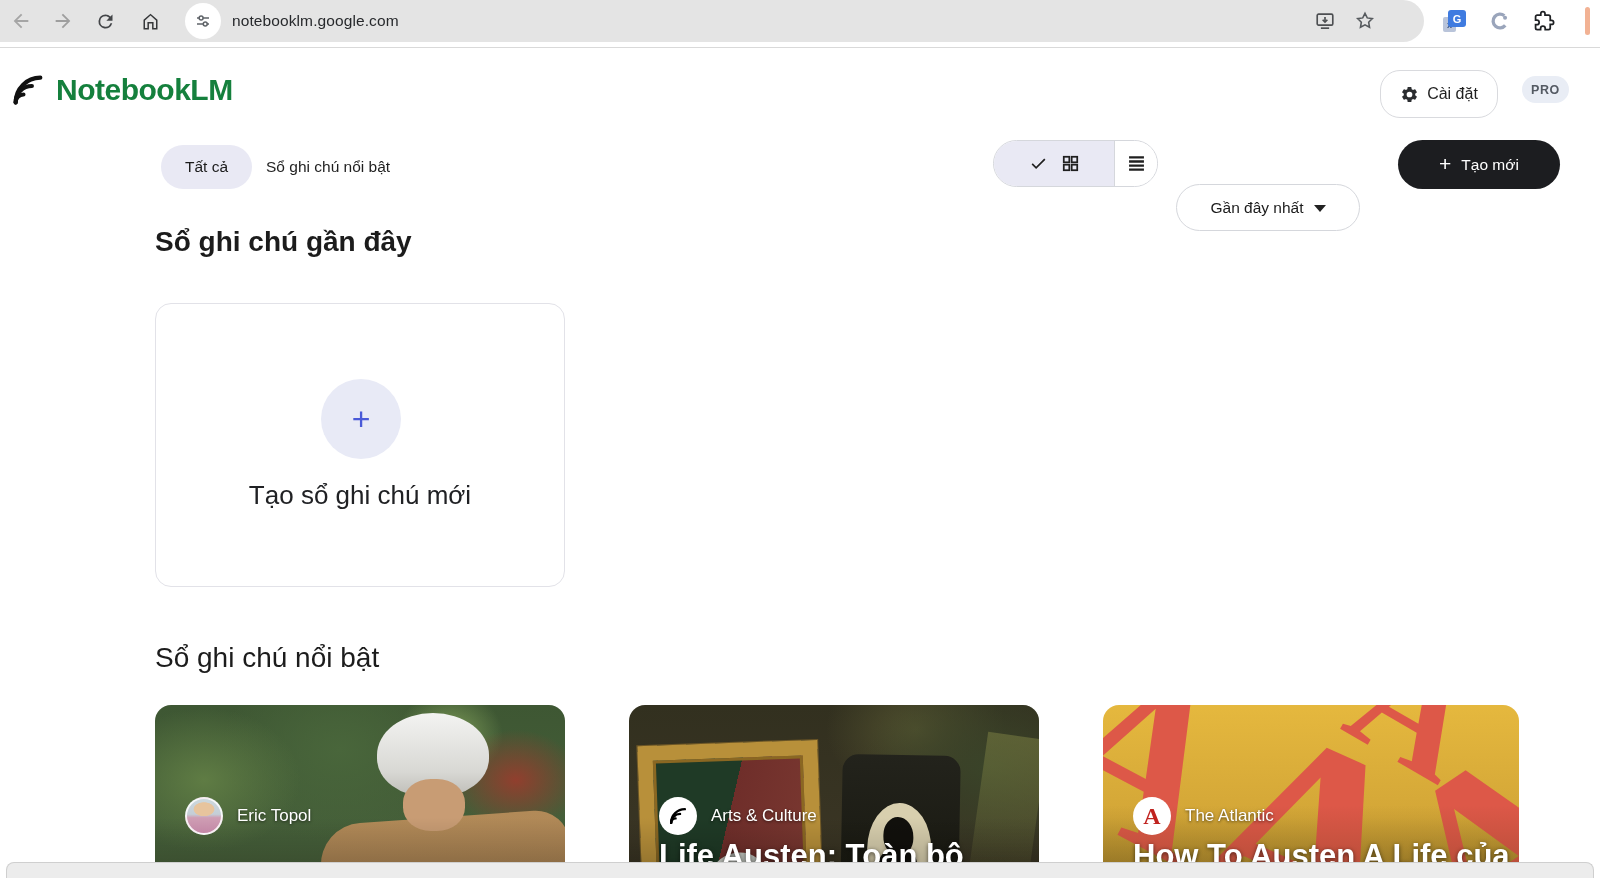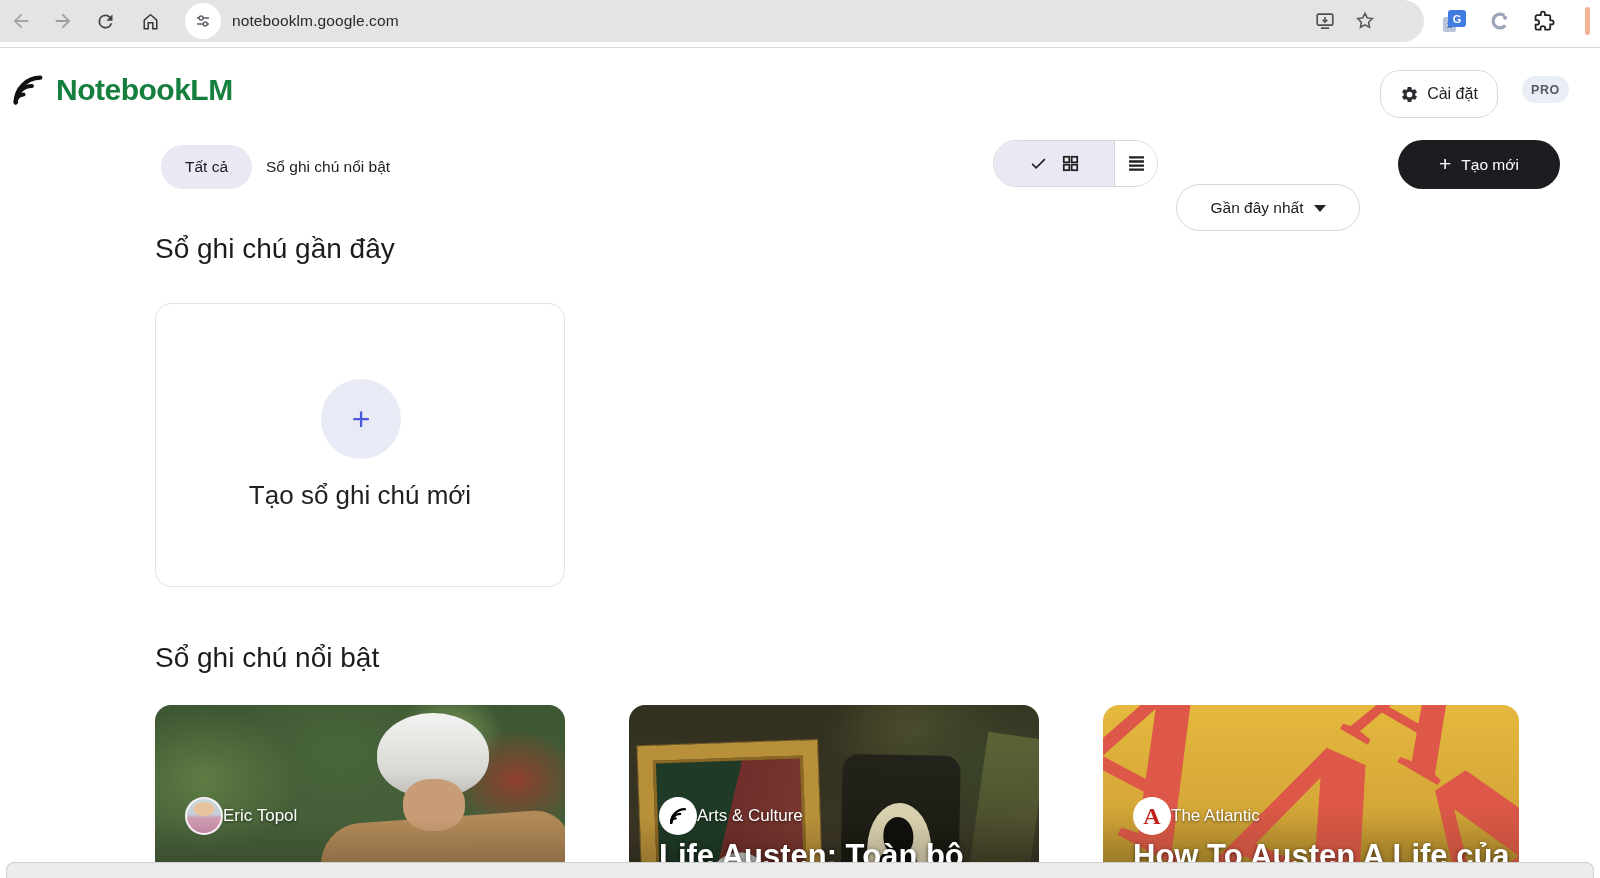--- a/index.html
+++ b/index.html
@@ -55,39 +55,39 @@
   .sort-caret { width:0; height:0; border-left:6px solid transparent; border-right:6px solid transparent;
     border-top:7px solid #222; margin-top:2px; }
 
   .create-btn { position:absolute; left:1398px; top:140px; width:162px; height:49px; border-radius:25px;
     background:#1c1d20; color:#fff; display:flex; align-items:center; justify-content:center; gap:10px;
     font-size:15.5px; font-weight:500; cursor:pointer; }
   .create-btn .plus { font-size:21px; font-weight:400; margin-top:-2px; }
 
   
   .section-title { position:absolute; left:155px; font-size:28px; font-weight:400; color:#1c1c1c; }
-  #recent-title { top:233px; }
+  #recent-title { top:226px;font-weight:bold; }
   #featured-title { top:642px; }
 
   .create-card { position:absolute; left:155px; top:303px; width:410px; height:284px; background:#fff;
     border:1px solid #e2e2e8; border-radius:16px; cursor:pointer; }
   .create-circle { position:absolute; left:165px; top:75px; width:80px; height:80px; border-radius:50%;
     background:#e8eaf6; display:flex; align-items:center; justify-content:center;
     color:#4a5ad8; font-size:32px; font-weight:400; }
   .create-card-label { position:absolute; left:0; top:176px; width:100%; text-align:center;
     font-size:26px; color:#202124; }
 
   
   .feature-card { position:absolute; top:705px; width:410px; height:250px; border-radius:16px; overflow:hidden; cursor:pointer; }
   #card-topol { left:155px; }
   #card-austen { left:629px; width:410px; }
   #card-atlantic { left:1103px; width:416px; }
   .media { position:absolute; inset:0; }
   .shade { position:absolute; inset:0; background:linear-gradient(180deg, rgba(0,0,0,0) 45%, rgba(0,0,0,.55) 100%); }
-  .card-meta { position:absolute; left:30px; top:92px; display:flex; align-items:center; }
+  .card-meta { position:absolute; left:30px; top:92px; display:flex; align-items:center; gap:14px; }
   .avatar { width:38px; height:38px; border-radius:50%; flex:0 0 auto; }
   .source-label { color:#fff; font-size:17px; text-shadow:0 1px 3px rgba(0,0,0,.6); }
   .card-title { position:absolute; left:30px; top:133px; width:90%; color:#fff; font-size:31px; font-weight:bold;
     text-shadow:0 1px 4px rgba(0,0,0,.6); white-space:nowrap; }
 
   
   .m-topol { background:
     radial-gradient(60px 45px at 8% 88%, #8a6bb5 0%, rgba(138,107,181,0) 70%),
     radial-gradient(50px 40px at 20% 96%, #d97a30 0%, rgba(217,122,48,0) 70%),
     radial-gradient(45px 38px at 33% 92%, #c24a31 0%, rgba(194,74,49,0) 70%),

